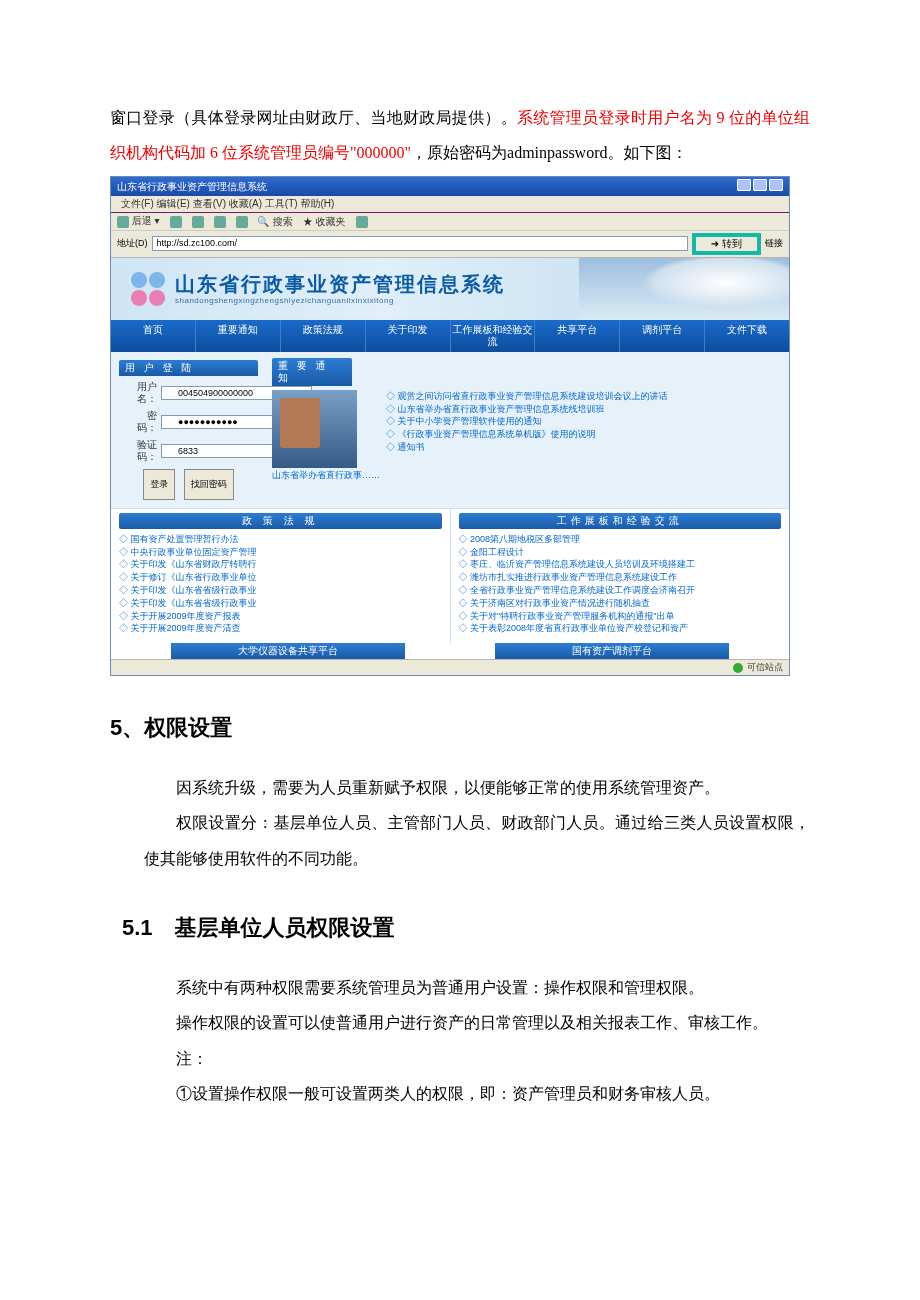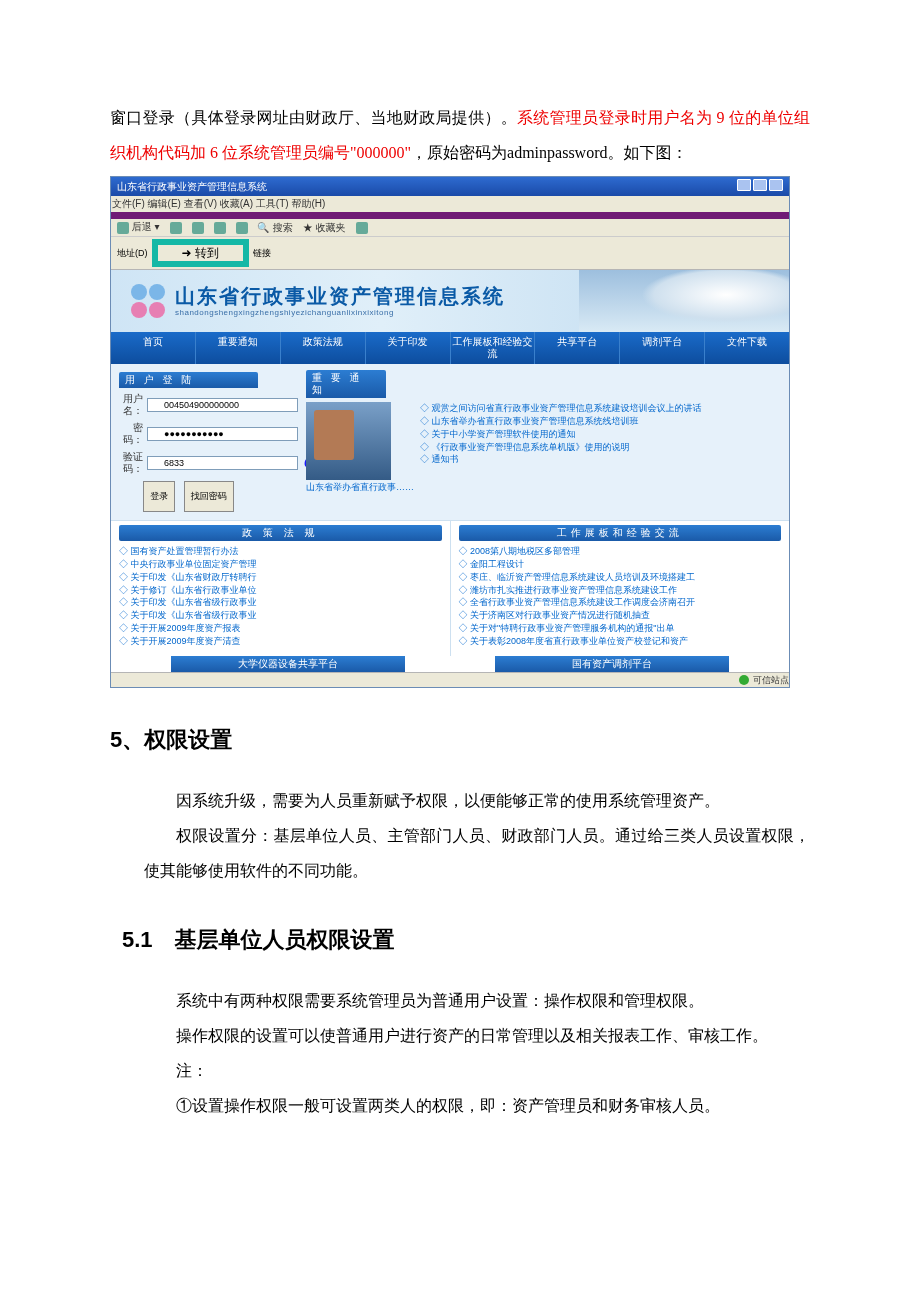--- a/index.html
+++ b/index.html
@@ -31,26 +31,26 @@
   .titlebar {
     background: linear-gradient(#2e6bd0,#1a4aa8);
     color: #fff;
     padding: 2px 6px;
     display: flex; justify-content: space-between; align-items: center;
     font-size: 10px;
   }
   .titlebar .wbtns span {
     display:inline-block; width:14px; height:12px; background:#aac3f0; margin-left:2px; border:1px solid #fff; border-radius:1px;
   }
-  .menubar { background:#ece9d8; padding:2px 1px; color:#333; border-bottom:7px solid #701a75; font-size:10px; }
+  .menubar { background:#ece9d8; padding:2px 10px; color:#333; border-bottom:1px solid #701a75; font-size:10px; }
   .toolbar { background:#ece9d8; padding:2px 6px; color:#333; border-bottom:1px solid #ccc; font-size:10px; display:flex; gap:10px; align-items:center;}
   .toolbar .ticon { width:12px;height:12px;background:#6a9; display:inline-block; border-radius:2px; vertical-align:middle;}
   .addrbar { background:#ece9d8; padding:2px 6px; border-bottom:1px solid #b5b5b5; display:flex; align-items:center; gap:4px;}
   .addrbar .addrbox { flex:1; background:#fff; border:1px solid #7f9db9; padding:1px 4px; font-size:9px; color:#000;}
-  .addrbar .gobtn { background:#ece9d8; border:6px solid #14b8a6; padding:1px 24px; font-size:12px;}
+  .addrbar .gobtn { background:#ece9d8; border:4px solid #14b8a6; padding:1px 15px; font-size:10px;}
 
   .banner {
     background: linear-gradient(90deg,#cfe5f5 0%, #e0eff9 40%, #bcd9ef 100%);
     padding: 14px 20px;
     display:flex; align-items:center; gap:10px;
     position:relative;
   }
   .banner-logo { width:34px;height:34px; position:relative; }
   .banner-logo::before, .banner-logo::after {
     content:""; position:absolute; width:16px;height:16px; border-radius:50%;
@@ -65,24 +65,24 @@
       linear-gradient(#9dbfde,#d9eaf5);
   }
 
   .navbar { display:flex; background:linear-gradient(#1a6bc9,#0d4d9e); }
   .navbar a {
     flex:1; text-align:center; color:#fff; font-size:10px; padding:4px 0;
     border-right:1px solid #3a80cc;
   }
   .navbar a:last-child{border-right:none;}
 
-  .mainrow { display:flex; background:#e6f1fa;gap:34px; }
+  .mainrow { display:flex; background:#e6f1fa; }
   .loginbox { width:155px; padding:8px 8px 8px 8px; }
   .panel-title { color:#fff; background:linear-gradient(#2c7dd2,#1a5aa8); font-size:10px; padding:2px 6px; letter-spacing:3px; border-radius:2px 2px 0 0;}
-  .login-field { margin:5px 4px; display:flex; align-items:center; font-size:10px; color:#333; }
+  .login-field { margin:5px 18px; display:flex; align-items:center; font-size:10px; color:#333; }
   .login-field label{ width:34px; text-align:right; margin-right:4px;}
   .login-field input{ flex:1; border:1px solid #7f9db9; height:14px; font-size:9px; padding:0 16px;}
   .captcha {color:#1a1aff; font-style:italic; font-weight:bold; font-size:12px; letter-spacing:1px;}
   .login-btns { text-align:center; margin-top:6px;}
   .login-btns button{ font-size:9px; padding:8px 6px; margin:0 3px; background:#ece9d8; border:1px solid #888;}
 
   .notice { flex:1; display:flex; padding:6px 6px 0 6px; gap:6px;}
   .notice-img { width:85px; height:78px; background:linear-gradient(#7aa0c8,#345b86); position:relative;}
   .notice-img::after{content:""; position:absolute; left:8px; top:8px; width:40px; height:50px; background:#b37a55; border-radius:3px;}
   .notice-list { flex:1; font-size:9px; color:#06c; }
@@ -94,21 +94,21 @@
   .col { flex:1; padding:4px 8px 8px 8px; border-right:1px solid #cde0f0;}
   .col:last-child{border-right:none;}
   .col-title { background:linear-gradient(#2c7dd2,#1a5aa8); color:#fff; font-size:10px; padding:2px 6px; letter-spacing:4px; text-align:center; border-radius:2px;}
   .col ul{ margin-top:4px;}
   .col li{ list-style:none; font-size:9px; color:#06c; padding:1px 0;}
   .col li::before{content:"◇ "; color:#06c;}
 
   .footerbars { display:flex; gap:90px; padding:0 60px;}
   .footerbars .fb { flex:1; background:linear-gradient(#2c7dd2,#1a5aa8); color:#fff; font-size:10px; text-align:center; padding:2px 0;}
 
-  .statusbar { background:#ece9d8; border-top:1px solid #b5b5b5; padding:2px 0; font-size:9px; color:#333; display:flex; justify-content:flex-end; align-items:center; gap:4px;}
+  .statusbar { background:#ece9d8; border-top:1px solid #b5b5b5; padding:2px 6px; font-size:9px; color:#333; display:flex; justify-content:flex-end; align-items:center; gap:4px;}
   .statusbar .sic{width:10px;height:10px;background:#3a3;border-radius:50%; display:inline-block;}
 </style>
 </head>
 <body>
 
 <p class="para">
   <span>窗口登录（具体登录网址由财政厅、当地财政局提供）。</span><span class="red">系统管理员登录时用户名为 9 位的单位组织机构代码加 6 位系统管理员编号"000000"</span><span>，原始密码为adminpassword。如下图：</span>
 </p>
 
 <div class="shot">
@@ -126,20 +126,21 @@
     <span class="ticon"></span>
     <span class="ticon"></span>
     <span class="ticon"></span>
     <span>🔍 <span>搜索</span></span>
     <span>★ <span>收藏夹</span></span>
     <span class="ticon"></span>
   </div>
 
   <div class="addrbar">
     <span>地址(D)</span>
+    <div class="addrbox">http://sd.zc100.com/</div>
     <span class="gobtn">➜ <span>转到</span></span>
     <span>链接</span>
   </div>
 
   <div class="banner">
     <div class="banner-logo"></div>
     <div>
       <div class="banner-text">山东省行政事业资产管理信息系统</div>
       <div class="banner-sub">shandongshengxingzhengshiyezichanguanlixinxixitong</div>
     </div>

